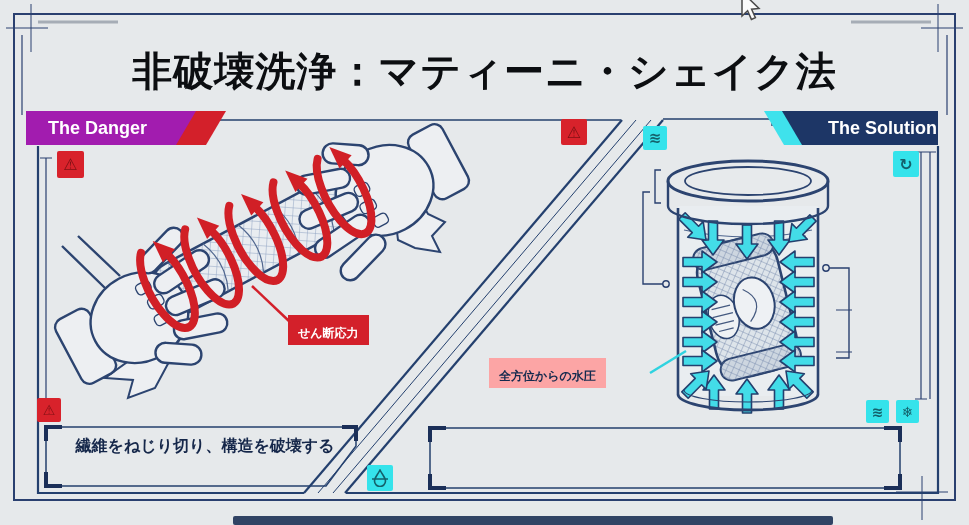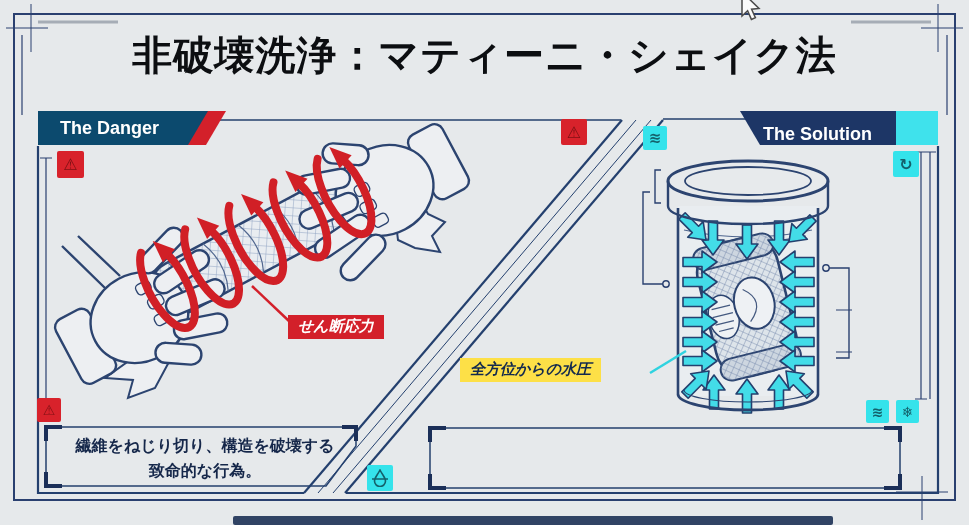--- a/index.html
+++ b/index.html
@@ -4,37 +4,37 @@
 <style>
   html,body{margin:0;padding:0;background:#c9ccd0;}
   .stage{
     position:relative;width:969px;height:525px;overflow:hidden;
     background:#e6e9eb;
     font-family:"Liberation Sans","DejaVu Sans",sans-serif;
     color:#15274a;
   }
   .abs{position:absolute;}
   .title{
-    top:28px;left:0;width:969px;text-align:center;
+    top:44px;left:0;width:969px;text-align:center;
     font-size:40px;font-weight:800;color:#0c0e11;letter-spacing:1px;
   }
   
   .flag{top:111px;height:34px;display:flex;align-items:center;
         color:#ffffff;font-size:18px;font-weight:700;}
   .flag-stripe{top:111px;height:34px;}
   .clipR{clip-path:polygon(0 0,100% 0,calc(100% - 20px) 100%,0 100%);}
   .clipL{clip-path:polygon(0 0,100% 0,100% 100%,20px 100%);}
   #flagDangerStripe{left:38px;width:188px;background:#d3202a;}
-  #flagDanger{left:38px;width:170px;background:#0c4a6e;padding-left:22px;box-sizing:border-box;}
+  #flagDanger{left:26px;width:170px;background:#a21caf;padding-left:22px;box-sizing:border-box;}
   #flagSolutionStripe{left:764px;width:174px;background:#3fe2ec;}
-  #flagSolution{left:740px;width:156px;background:#1d3666;justify-content:flex-end;padding-right:24px;box-sizing:border-box;align-items:flex-end;}
-  
-  .callout{padding:2px 10px 3px 10px;font-size:15px;font-weight:700;white-space:nowrap;font-style:italic;}
+  #flagSolution{left:782px;width:156px;background:#1d3666;justify-content:flex-end;padding-right:1px;box-sizing:border-box;}
+  
+  .callout{padding:10px 10px 3px 10px;font-size:12px;font-weight:700;white-space:nowrap;}
   #calloutDanger{left:288px;top:315px;background:#d3202a;color:#ffffff;}
-  #calloutSolution{left:460px;top:358px;background:#fde047;color:#132a4e;}
+  #calloutSolution{left:489px;top:358px;background:#fca5a5;color:#132a4e;}
   
   .note{line-height:1.55;font-weight:600;color:#15274a;text-align:center;}
   #noteDanger{left:59px;top:434px;width:292px;font-size:16px;}
   #noteSolution{left:443px;top:436px;width:452px;font-size:14.5px;}
   .note div{white-space:nowrap;}
   
   .chip{width:25px;height:25px;display:flex;align-items:center;justify-content:center;
         font-size:16px;font-weight:700;border-radius:2px;}
   .chip.red{background:#d8222b;color:#7e1014;}
   .chip.cyan{background:#35e3eb;color:#14616b;}
@@ -237,21 +237,20 @@
   <div class="abs flag-stripe clipL" id="flagSolutionStripe"></div>
   <div class="abs flag clipL" id="flagSolution">
     <span>The Solution</span>
   </div>
 
   <div class="abs callout" id="calloutDanger">せん断応力</div>
   <div class="abs callout" id="calloutSolution">全方位からの水圧</div>
 
   <div class="abs note" id="noteDanger">
     <div>繊維をねじり切り、構造を破壊する</div>
-    <div>致命的な行為。</div>
   </div>
 
   <div class="abs chip red" id="chipWarn1">
     <span>⚠</span>
   </div>
   <div class="abs chip red" id="chipWarn2">
     <span>⚠</span>
   </div>
   <div class="abs chip red" id="chipWarn3">
     <span>⚠</span>

